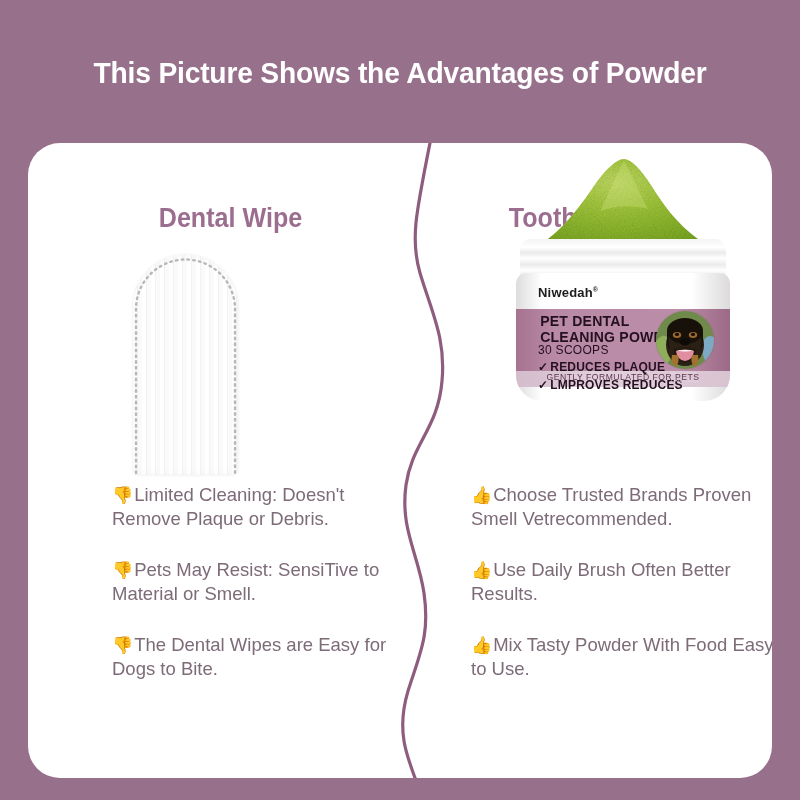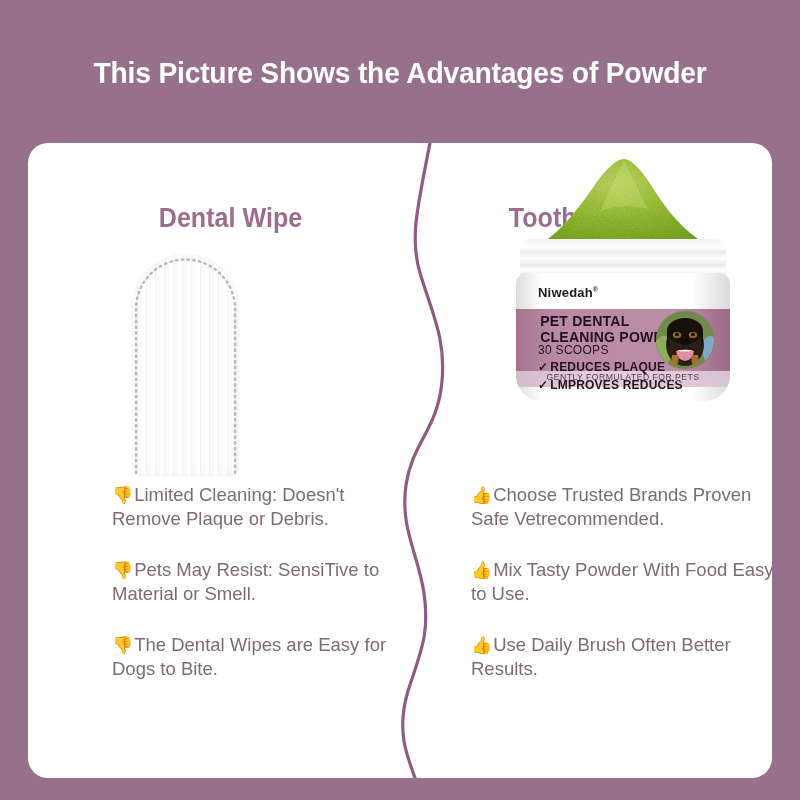--- a/index.html
+++ b/index.html
@@ -21,21 +21,21 @@
     letter-spacing:-0.2px;
     transform:scaleX(0.94);
   }
 
   
   .card {
     position:absolute;
     left:28px; top:143px;
     width:744px; height:635px;
     background:#ffffff;
-    border-radius:20px;
+    border-radius:32px;
     overflow:hidden;
   }
 
   
   .divider { position:absolute; left:352px; top:0px; width:96px; height:635px; pointer-events:none; }
 
   
   .col-head {
     position:absolute;
     color:#9b6d8e;
@@ -244,23 +244,23 @@
     <div class="bullet">
       <span class="ico b-t">👎</span><span>Pets May Resist: SensiTive to Material or Smell.</span>
     </div>
     <div class="bullet">
       <span class="ico b-t">👎</span><span>The Dental Wipes are Easy for Dogs to Bite.</span>
     </div>
   </div>
 
   <div class="bullets right">
     <div class="bullet">
-      <span class="ico b-t">👍</span><span>Choose Trusted Brands Proven Safe Vetrecommended.</span>
+      <span class="ico b-t">👍</span><span>Choose Trusted Brands Proven Smell Vetrecommended.</span>
+    </div>
+    <div class="bullet">
+      <span class="ico b-t">👍</span><span>Use Daily Brush Often Better Results.</span>
     </div>
     <div class="bullet">
       <span class="ico b-t">👍</span><span>Mix Tasty Powder With Food Easy to Use.</span>
     </div>
-    <div class="bullet">
-      <span class="ico b-t">👍</span><span>Use Daily Brush Often Better Results.</span>
-    </div>
   </div>
 
 </div>
 
 </body></html>

